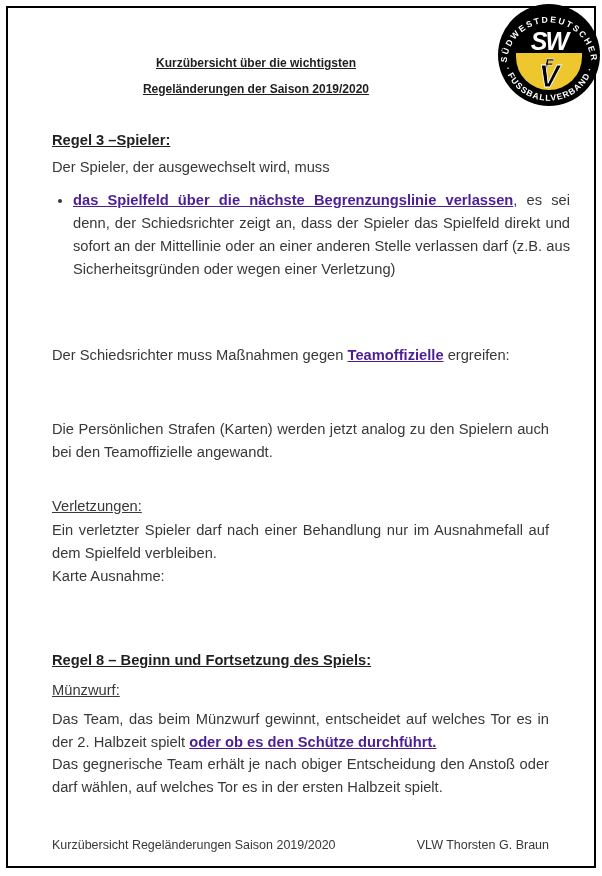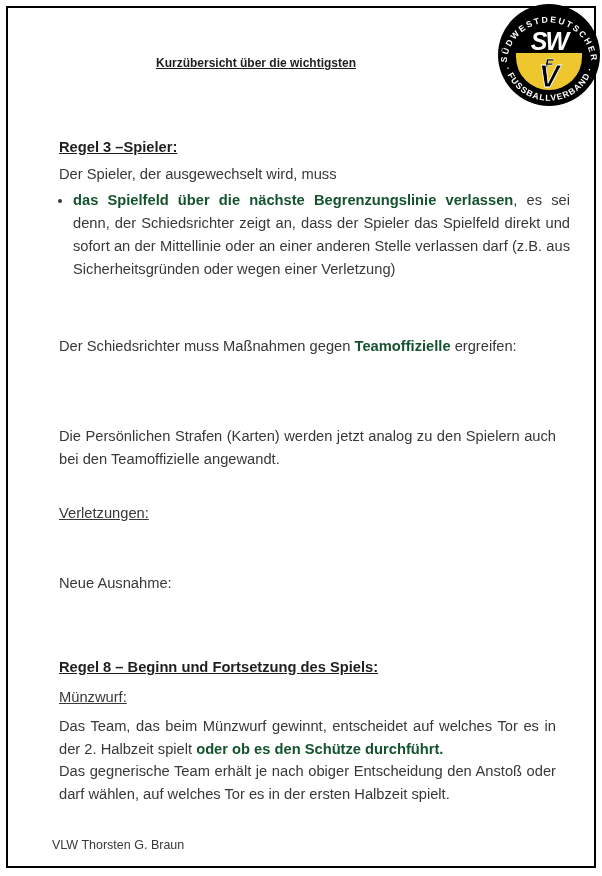--- a/index.html
+++ b/index.html
@@ -20,26 +20,26 @@
     position:absolute;
     left:6px;top:50px;width:500px;
     text-align:center;
     font-size:12px;font-weight:bold;color:#1f1f1f;
     line-height:26px;
   }
   .title .u{text-decoration:underline;}
   .logo{position:absolute;left:497px;top:3px;}
   .block{
     position:absolute;left:52px;width:497px;
-    font-size:14.7px;line-height:23px;margin:7px;
+    font-size:14.7px;line-height:23px;margin:0;
   }
   .just{text-align:justify;}
   .heading{font-weight:bold;color:#1f1f1f;}
   .u{text-decoration:underline;}
-  .red{color:#14532d;font-weight:bold;}
+  .red{color:#4c1d95;font-weight:bold;text-decoration:underline;}
   ul.bullets{
     position:absolute;left:52px;width:497px;
     margin:0;padding-left:21px;
     font-size:14.7px;line-height:23px;
   }
   ul.bullets.tight li{line-height:21.5px;}
   .footer{
     position:absolute;left:52px;top:838px;width:497px;
     display:flex;justify-content:space-between;
     font-size:12.5px;line-height:15px;
@@ -47,20 +47,21 @@
 </style>
 </head>
 <body>
 
 <div class="page">
 
   <div class="frame"></div>
 
   <div class="title">
     <div><span class="u">Kurzübersicht über die wichtigsten</span></div>
+    <div><span class="u">Regeländerungen der Saison 2019/2020</span></div>
   </div>
 
   <svg class="logo" width="104" height="104" viewBox="0 0 104 104">
     <circle cx="52" cy="52" r="51" fill="#000000"></circle>
     <path d="M 19,54 A 33,33 0 0 0 85,54 Z" fill="#eec62e"></path>
     <rect x="19" y="50" width="66" height="4" fill="#eec62e"></rect>
     <defs>
       <path id="arcTop" d="M 9.5,62 A 42.5,42.5 0 1 1 94.5,62" fill="none"></path>
       <path id="arcBottom" d="M 6.3,57 A 46,46 0 0 0 97.7,57" fill="none"></path>
     </defs>
@@ -78,38 +79,40 @@
   <p class="block" style="top:129px">
     <span class="heading u">Regel 3 –Spieler:</span>
   </p>
   <p class="block" style="top:156px">Der Spieler, der ausgewechselt wird, muss</p>
   <ul class="bullets just" style="top:189px">
     <li>
       <span class="red">das Spielfeld über die nächste Begrenzungslinie verlassen</span><span>, es sei denn, der Schiedsrichter zeigt an, dass der Spieler das Spielfeld direkt und sofort an der Mittellinie oder an einer anderen Stelle verlassen darf (z.B. aus Sicherheits­gründen oder wegen einer Verletzung)</span>
     </li>
   </ul>
 
-  <p class="block" style="top:328px">
+  <p class="block" style="top:344px">
     <span>Der Schiedsrichter muss Maßnahmen gegen </span><span class="red">Teamoffizielle</span><span> ergreifen:</span>
   </p>
   <p class="block just" style="top:418px">Die Persönlichen Strafen (Karten) werden jetzt analog zu den Spielern auch bei den Teamoffizielle angewandt.</p>
 
   <p class="block" style="top:495px">
     <span class="u">Verletzungen:</span>
   </p>
-  <p class="block" style="top:565px">Neue Ausnahme:</p>
+  <p class="block just" style="top:519px">Ein verletzter Spieler darf nach einer Behandlung nur im Ausnahmefall auf dem Spielfeld verbleiben.</p>
+  <p class="block" style="top:565px">Karte Ausnahme:</p>
 
   <p class="block" style="top:649px">
     <span class="heading u">Regel 8 – Beginn und Fortsetzung des Spiels:</span>
   </p>
   <p class="block" style="top:679px">
     <span class="u">Münzwurf:</span>
   </p>
   <p class="block just" style="top:708px">
     <span>Das Team, das beim Münzwurf gewinnt, entscheidet auf welches Tor es in der 2. Halbzeit spielt </span><span class="red">oder ob es den Schütze durchführt.</span>
   </p>
   <p class="block just" style="top:753px">Das gegnerische Team erhält je nach obiger Entscheidung den Anstoß oder darf wählen, auf welches Tor es in der ersten Halbzeit spielt.</p>
 
   <div class="footer">
+    <span>Kurzübersicht Regeländerungen Saison 2019/2020</span>
     <span>VLW Thorsten G. Braun</span>
   </div>
 
 </div>
 
 </body></html>

